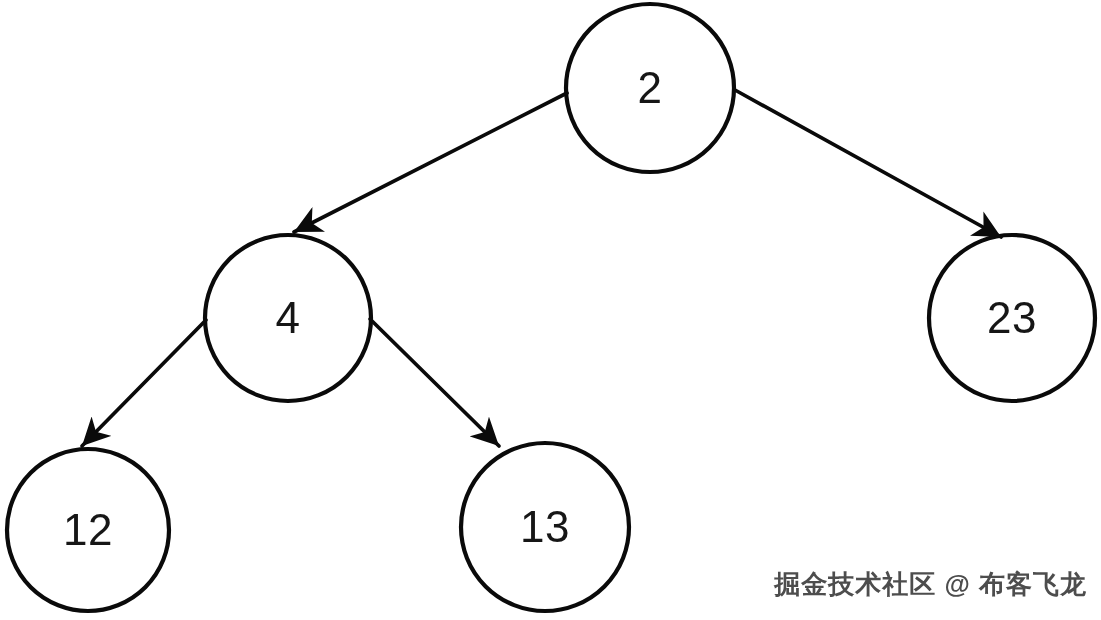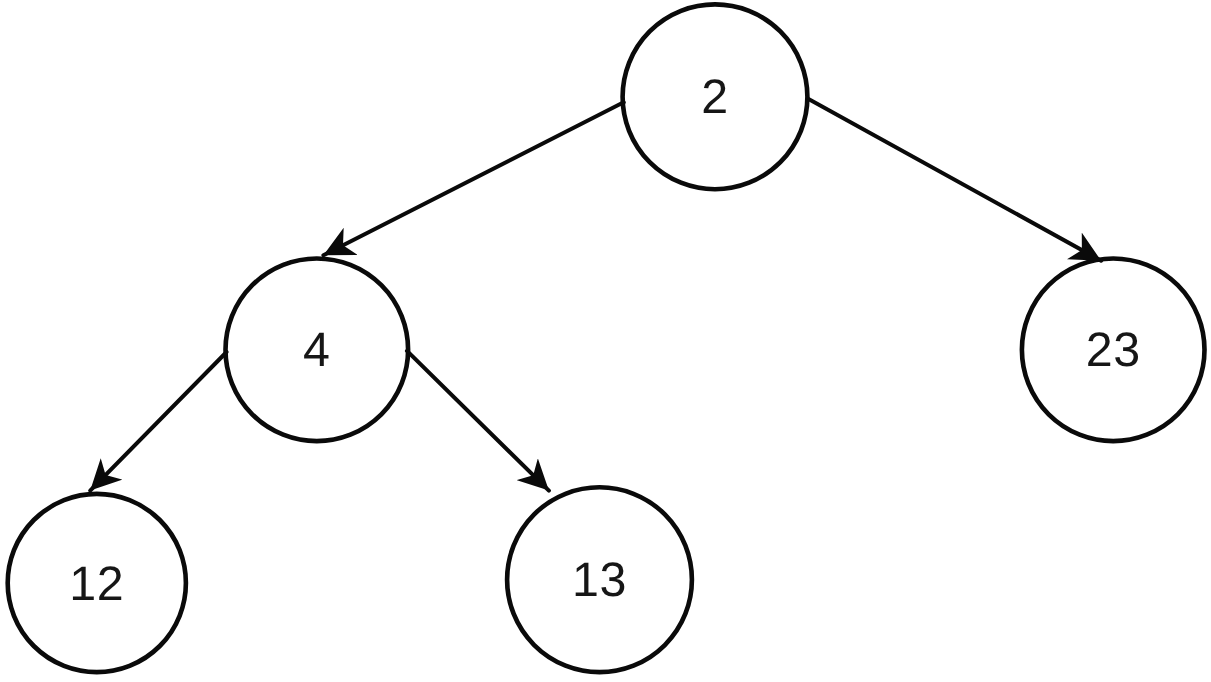--- a/index.html
+++ b/index.html
@@ -74,13 +74,14 @@
       </g>
     <g id="layer-labels">
         <text class="node-label" x="650" y="103" fill="#161616">2</text>
         <text class="node-label" x="288" y="333" fill="#161616">4</text>
         <text class="node-label" x="1012" y="333" fill="#161616">23</text>
         <text class="node-label" x="88" y="545" fill="#161616">12</text>
         <text class="node-label" x="545" y="542" fill="#161616">13</text>
       </g>
   </svg>
 
+  <div class="watermark" style="color: rgb(77, 77, 77);">掘金技术社区 @ 布客飞龙</div>
 </div>
 
 </body></html>

